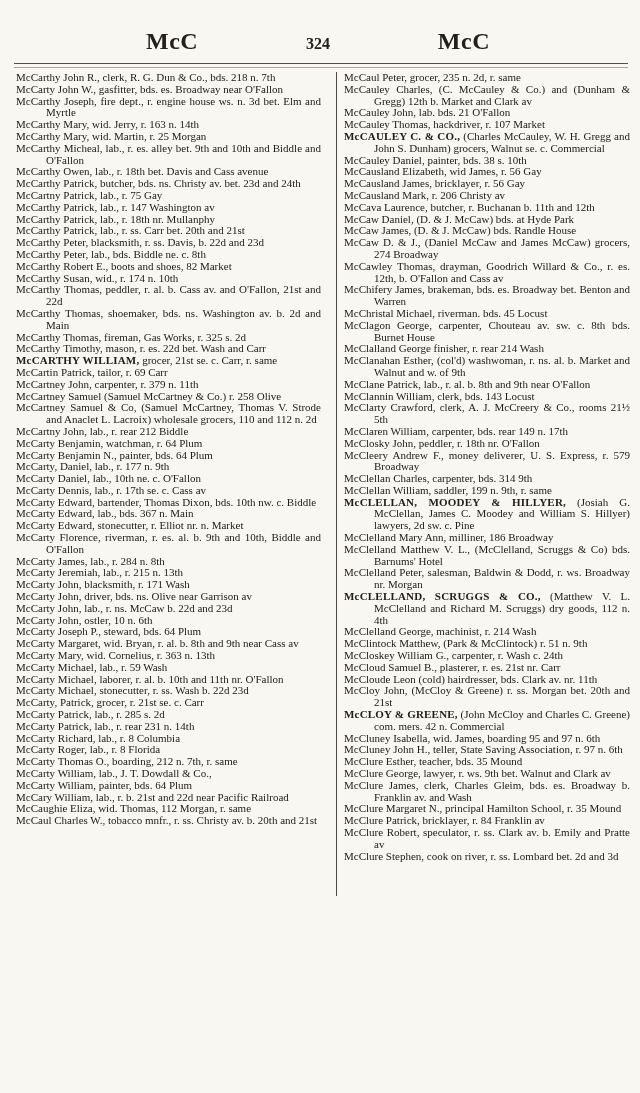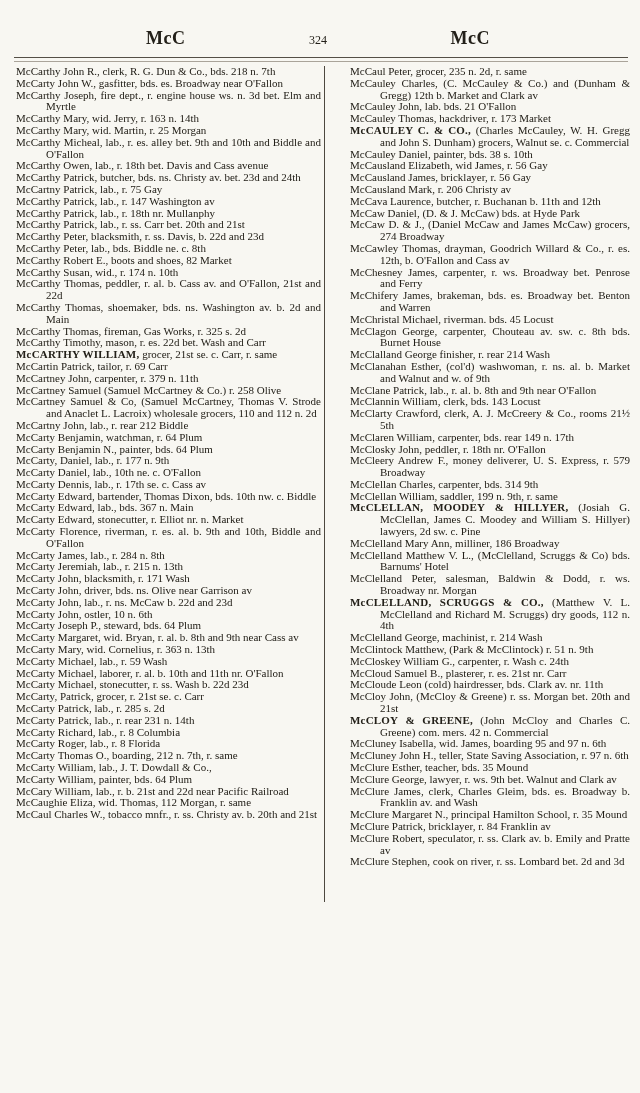--- a/index.html
+++ b/index.html
@@ -13,41 +13,41 @@
     overflow:hidden;
     box-sizing:border-box;
   }
   .header{
     display:flex;
     justify-content:space-between;
     align-items:baseline;
     padding:28px 14px 8px 14px;
     font-weight:bold;
   }
-  .hdr-letter{font-size:18px; letter-spacing:0.5px;}
+  .hdr-letter{font-size:24px; letter-spacing:0.5px;}
   .hdr-left{margin-left:132px;}
   .hdr-right{margin-right:136px;}
-  .hdr-center{font-size:12px; font-weight:normal;}
+  .hdr-center{font-size:16px; font-weight:bold;}
   .rule{
     margin:0 12px 0 14px;
     height:3px;
     border-top:1px solid #555047;
     border-bottom:1px solid #aaa49a;
   }
   .columns{
     display:flex;
     padding:4px 10px 0 16px;
     align-items:stretch;
   }
   .col{width:305px;}
   .col-right{
     flex:1;
     border-left:1px solid #4d483f;
-    padding-left:25px;
-    margin-left:3px;
+    padding-left:7px;
+    margin-left:15px;
     padding-bottom:34px; 
   }
   .entry{
     margin:0;
     font-size:11px;
     line-height:11.8px;
     text-align:justify;
     padding-left:30px;
     text-indent:-30px;
   }
@@ -121,31 +121,31 @@
         <p class="entry"><span>McCarty William, lab., J. T. Dowdall &amp; Co.,</span></p>
         <p class="entry"><span>McCarty William, painter, bds. 64 Plum</span></p>
         <p class="entry"><span>McCary William, lab., r. b. 21st and 22d near Pacific Railroad</span></p>
         <p class="entry"><span>McCaughie Eliza, wid. Thomas, 112 Morgan, r. same</span></p>
         <p class="entry"><span>McCaul Charles W., tobacco mnfr., r. ss. Christy av. b. 20th and 21st</span></p>
       </div>
     <div class="col col-right" id="col-right">
         <p class="entry"><span>McCaul Peter, grocer, 235 n. 2d, r. same</span></p>
         <p class="entry"><span>McCauley Charles, (C. McCauley &amp; Co.) and (Dunham &amp; Gregg) 12th b. Market and Clark av</span></p>
         <p class="entry"><span>McCauley John, lab. bds. 21 O'Fallon</span></p>
-        <p class="entry"><span>McCauley Thomas, hackdriver, r. 173 Market</span></p>
+        <p class="entry"><span>McCauley Thomas, hackdriver, r. 107 Market</span></p>
         <p class="entry"><span class="b">McCAULEY C. &amp; CO.,</span><span> (Charles McCauley, W. H. Gregg and John S. Dunham) grocers, Walnut se. c. Commercial</span></p>
         <p class="entry"><span>McCauley Daniel, painter, bds. 38 s. 10th</span></p>
         <p class="entry"><span>McCausland Elizabeth, wid James, r. 56 Gay</span></p>
         <p class="entry"><span>McCausland James, bricklayer, r. 56 Gay</span></p>
         <p class="entry"><span>McCausland Mark, r. 206 Christy av</span></p>
         <p class="entry"><span>McCava Laurence, butcher, r. Buchanan b. 11th and 12th</span></p>
         <p class="entry"><span>McCaw Daniel, (D. &amp; J. McCaw) bds. at Hyde Park</span></p>
+        <p class="entry"><span>McCaw James, (D. &amp; J. McCaw) bds. Randle House</span></p>
         <p class="entry"><span>McCaw D. &amp; J., (Daniel McCaw and James McCaw) grocers, 274 Broadway</span></p>
         <p class="entry"><span>McCawley Thomas, drayman, Goodrich Willard &amp; Co., r. es. 12th, b. O'Fallon and Cass av</span></p>
-        <p class="entry"><span>McChesney James, carpenter, r. ws. Broadway bet. Penrose and Ferry</span></p>
         <p class="entry"><span>McChifery James, brakeman, bds. es. Broadway bet. Benton and Warren</span></p>
         <p class="entry"><span>McChristal Michael, riverman. bds. 45 Locust</span></p>
         <p class="entry"><span>McClagon George, carpenter, Chouteau av. sw. c. 8th bds. Burnet House</span></p>
         <p class="entry"><span>McClalland George finisher, r. rear 214 Wash</span></p>
         <p class="entry"><span>McClanahan Esther, (col'd) washwoman, r. ns. al. b. Market and Walnut and w. of 9th</span></p>
         <p class="entry"><span>McClane Patrick, lab., r. al. b. 8th and 9th near O'Fallon</span></p>
         <p class="entry"><span>McClannin William, clerk, bds. 143 Locust</span></p>
         <p class="entry"><span>McClarty Crawford, clerk, A. J. McCreery &amp; Co., rooms 21½ 5th</span></p>
         <p class="entry"><span>McClaren William, carpenter, bds. rear 149 n. 17th</span></p>
         <p class="entry"><span>McClosky John, peddler, r. 18th nr. O'Fallon</span></p>

